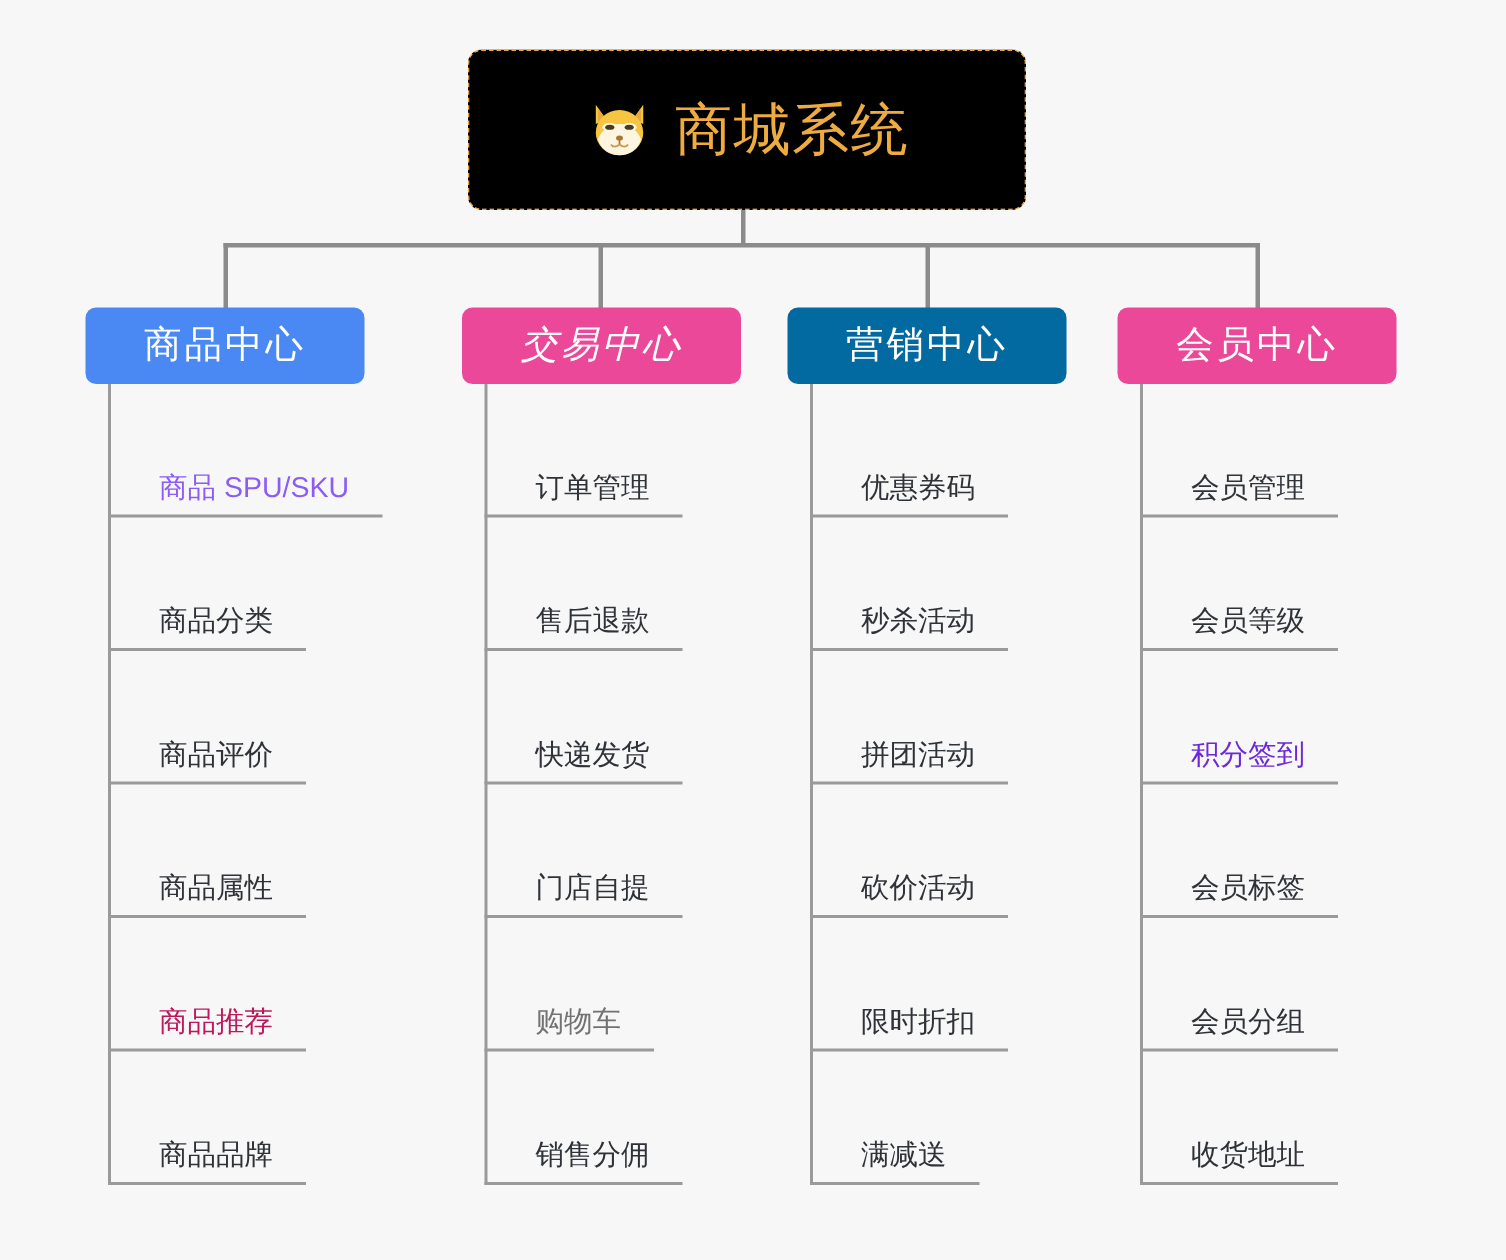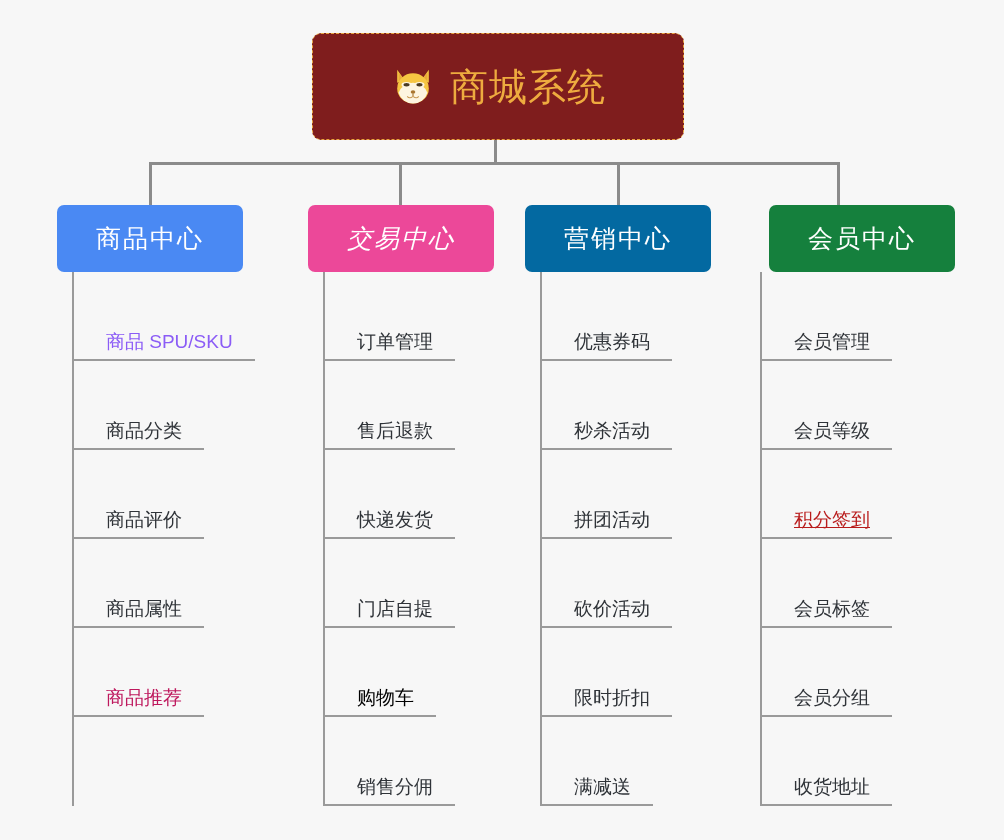--- a/index.html
+++ b/index.html
@@ -65,21 +65,21 @@
     position: absolute;
     top: 205px;
     width: 186px;
   }
   .col-1 { left: 57px;  }
   .col-2 { left: 308px; }
   .col-3 { left: 525px; }
   .col-4 { left: 745px; }
 
   .cat-node {
-    height: 67px;
+    height: 51px;
     border-radius: 7px;
     display: flex;
     align-items: center;
     justify-content: center;
     color: #ffffff;
     font-size: 25px;
     letter-spacing: 2px;
     line-height: 1;
   }
   .cat-node.w-narrow { width: 186px; }
@@ -113,21 +113,21 @@
     color: #2f3338;
     line-height: 1.1;
     white-space: nowrap;
   }
 </style>
 </head>
 <body style="background: rgb(247, 247, 247);">
 
 <div id="diagram">
 
-  <div class="root-node" style="border-color: rgb(232, 163, 61); background: #7f1d1d;">
+  <div class="root-node" style="border-color: rgb(232, 163, 61); background: #000000;">
     <svg class="root-emoji" viewBox="0 0 64 64" aria-hidden="true">
       <path d="M10 8 L10 26 L20 22 Z" fill="#f6c642"></path>
       <path d="M54 8 L54 26 L44 22 Z" fill="#f6c642"></path>
       <path d="M12 12 L12 24 L19 21 Z" fill="#e8a93a"></path>
       <path d="M52 12 L52 24 L45 21 Z" fill="#e8a93a"></path>
       <ellipse cx="32" cy="34" rx="22" ry="21" fill="#f6c642"></ellipse>
       <path d="M32 26 a22 21 0 0 0 -20 14 a21 20 0 0 0 20 15 a21 20 0 0 0 20 -15 a22 21 0 0 0 -20 -14 z" fill="#fdf5e0"></path>
       <ellipse cx="23" cy="29" rx="7" ry="4" fill="#fdf5e0"></ellipse>
       <ellipse cx="41" cy="29" rx="7" ry="4" fill="#fdf5e0"></ellipse>
       <ellipse cx="23" cy="29" rx="4.2" ry="2.4" fill="#4a3a22"></ellipse>
@@ -163,20 +163,23 @@
         </div>
       <div class="leaf">
           <span class="leaf-inner" style="border-bottom-color: rgb(154, 154, 154); color: rgb(47, 51, 56);">商品评价</span>
         </div>
       <div class="leaf">
           <span class="leaf-inner" style="border-bottom-color: rgb(154, 154, 154); color: rgb(47, 51, 56);">商品属性</span>
         </div>
       <div class="leaf">
           <span class="leaf-inner" style="border-bottom-color: rgb(154, 154, 154); color: #be185d;">商品推荐</span>
         </div>
+      <div class="leaf">
+          <span class="leaf-inner" style="border-bottom-color: rgb(154, 154, 154); color: rgb(47, 51, 56);">商品品牌</span>
+        </div>
     </div>
   </div>
 
   <div class="column col-2">
     <div class="cat-node w-narrow" style="background: #ec4899; font-style: italic;">
       <span>交易中心</span>
     </div>
     <div class="leaf-list">
       <div class="spine" style="background: rgb(154, 154, 154); height: 534px;"></div>
       <div class="leaf">
@@ -185,21 +188,21 @@
       <div class="leaf">
           <span class="leaf-inner" style="border-bottom-color: rgb(154, 154, 154); color: rgb(47, 51, 56);">售后退款</span>
         </div>
       <div class="leaf">
           <span class="leaf-inner" style="border-bottom-color: rgb(154, 154, 154); color: rgb(47, 51, 56);">快递发货</span>
         </div>
       <div class="leaf">
           <span class="leaf-inner" style="border-bottom-color: rgb(154, 154, 154); color: rgb(47, 51, 56);">门店自提</span>
         </div>
       <div class="leaf">
-          <span class="leaf-inner" style="border-bottom-color: rgb(154, 154, 154); color: #000000;">购物车</span>
+          <span class="leaf-inner" style="border-bottom-color: rgb(154, 154, 154); color: #737373;">购物车</span>
         </div>
       <div class="leaf">
           <span class="leaf-inner" style="border-bottom-color: rgb(154, 154, 154); color: rgb(47, 51, 56);">销售分佣</span>
         </div>
     </div>
   </div>
 
   <div class="column col-3">
     <div class="cat-node w-narrow" style="background: #0369a1;">
       <span>营销中心</span>
@@ -221,33 +224,33 @@
       <div class="leaf">
           <span class="leaf-inner" style="border-bottom-color: rgb(154, 154, 154); color: rgb(47, 51, 56);">限时折扣</span>
         </div>
       <div class="leaf">
           <span class="leaf-inner" style="border-bottom-color: rgb(154, 154, 154); color: rgb(47, 51, 56);">满减送</span>
         </div>
     </div>
   </div>
 
   <div class="column col-4">
-    <div class="cat-node w-narrow" style="background: #15803d; margin-left: 24px;">
+    <div class="cat-node w-narrow" style="background: #ec4899;">
       <span>会员中心</span>
     </div>
     <div class="leaf-list">
       <div class="spine" style="background: rgb(154, 154, 154); height: 534px;"></div>
       <div class="leaf">
           <span class="leaf-inner" style="border-bottom-color: rgb(154, 154, 154); color: rgb(47, 51, 56);">会员管理</span>
         </div>
       <div class="leaf">
           <span class="leaf-inner" style="border-bottom-color: rgb(154, 154, 154); color: rgb(47, 51, 56);">会员等级</span>
         </div>
       <div class="leaf">
-          <span class="leaf-inner" style="border-bottom-color: rgb(154, 154, 154); color: #b91c1c; text-decoration: underline;">积分签到</span>
+          <span class="leaf-inner" style="border-bottom-color: rgb(154, 154, 154); color: #6d28d9;">积分签到</span>
         </div>
       <div class="leaf">
           <span class="leaf-inner" style="border-bottom-color: rgb(154, 154, 154); color: rgb(47, 51, 56);">会员标签</span>
         </div>
       <div class="leaf">
           <span class="leaf-inner" style="border-bottom-color: rgb(154, 154, 154); color: rgb(47, 51, 56);">会员分组</span>
         </div>
       <div class="leaf">
           <span class="leaf-inner" style="border-bottom-color: rgb(154, 154, 154); color: rgb(47, 51, 56);">收货地址</span>
         </div>

